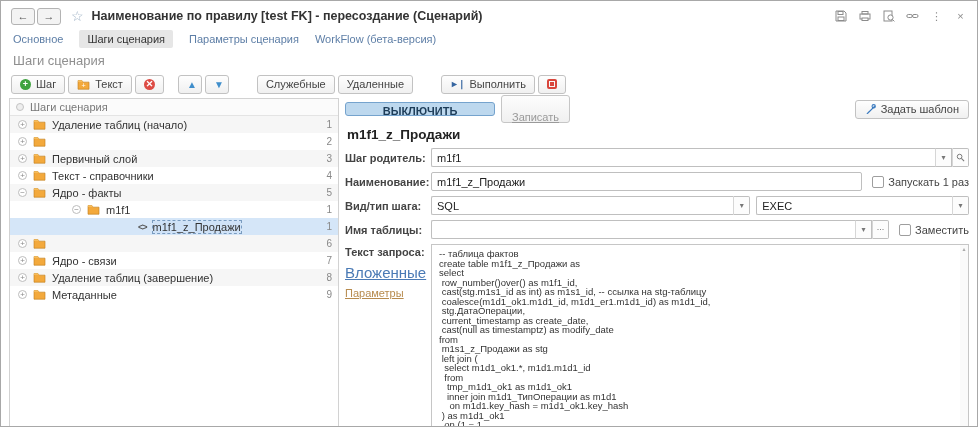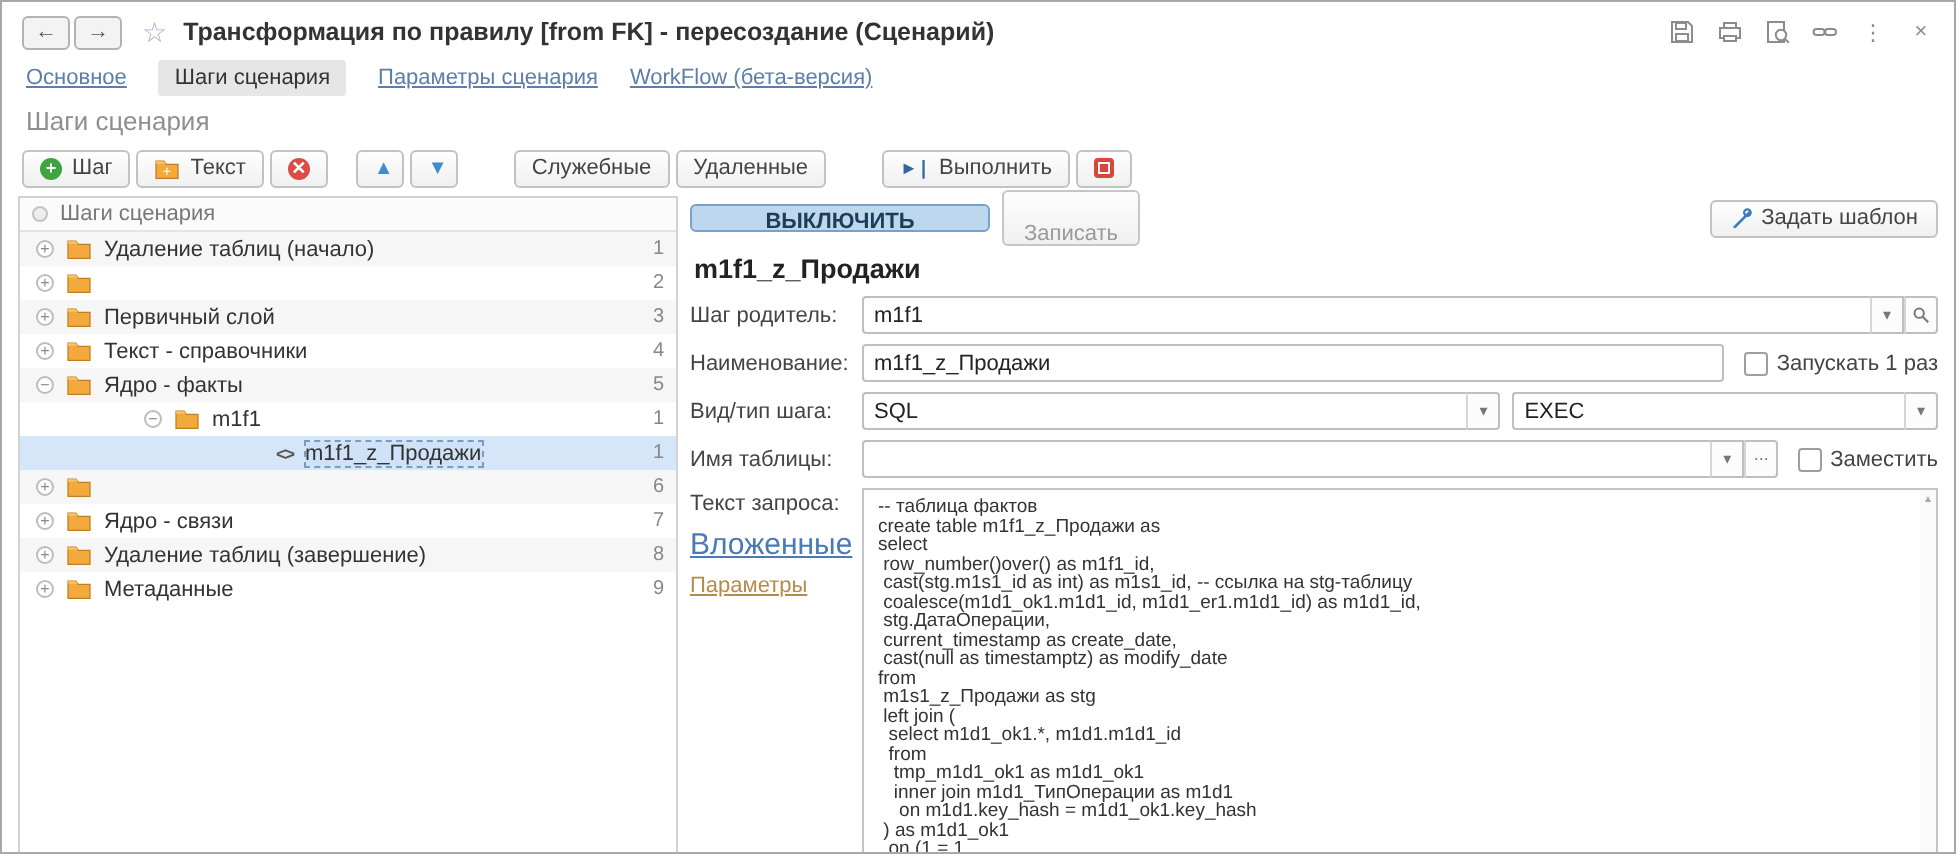--- a/index.html
+++ b/index.html
@@ -11,21 +11,21 @@
   .navbtns { display:flex; gap:2px; margin-right:10px; }
   .navbtn { width:24px; height:17px; border:1px solid #b3b3b3; border-radius:3px; background:#f3f3f3; color:#555; font-size:11px; line-height:14px; text-align:center; cursor:pointer; font-family:"Liberation Sans", sans-serif; }
   .star { color:#9fb2c6; font-size:14px; margin-right:8px; line-height:14px; }
   .wtitle { font-size:12.5px; font-weight:bold; color:#333; white-space:nowrap; }
   .winicons { margin-left:auto; display:flex; align-items:center; gap:11px; color:#8c8c8c; }
   .winicons span { display:inline-flex; align-items:center; justify-content:center; width:13px; height:13px; font-size:11px; cursor:pointer; }
   .winicons svg { display:block; }
 
   
   .tabs { display:flex; align-items:center; gap:16px; padding:4px 10px 2px 12px; height:22px; }
-  .tab-link { font-size:11px; color:#5d7ea6; text-decoration:underline; cursor:pointer; white-space:nowrap; }
+  .tab-link { font-size:11px; color:#5d7ea6; cursor:pointer; white-space:nowrap; }
   .tab-active { font-size:11px; color:#333; background:#e6e6e6; padding:3px 8px; border-radius:2px; white-space:nowrap; cursor:default; }
 
   
   .sectiontitle { font-size:13px; color:#8f8f8f; padding:4px 0 4px 12px; }
 
   
   .toolbar { display:flex; align-items:center; padding:2px 0 4px 10px; height:26px; }
   .tbtn { display:inline-flex; align-items:center; gap:5px; height:19px; padding:0 8px; border:1px solid #c2c2c2; border-radius:3px; background:linear-gradient(#fefefe,#f0f0f0); font-size:11px; color:#444; cursor:pointer; white-space:nowrap; }
   .tbtn + .tbtn { margin-left:3px; }
   .tgap-s { width:14px; } .tgap-m { width:28px; }
@@ -54,25 +54,25 @@
   .codeicon { font-size:9px; font-weight:bold; color:#555; letter-spacing:-1px; margin-right:6px; }
   .tlabel { white-space:nowrap; overflow:hidden; text-overflow:ellipsis; }
   .trow.selected .tlabel { outline:1px dashed #7a9cc0; background:#cfe2f7; }
   .tnum { margin-left:auto; padding-right:6px; color:#888; font-size:10px; }
   .lvl0 { padding-left:8px; } .lvl1 { padding-left:62px; } .lvl2 { padding-left:128px; }
 
   
   .editor { flex:1; display:flex; flex-direction:column; }
   .ebtnrow { display:flex; align-items:center; height:22px; margin-bottom:4px; }
   .btn-primary { width:150px; height:14px; background:#bdd8ee; border:1px solid #75a3cd; border-radius:3px; color:#1d3c58; font-weight:bold; font-size:11px; text-align:center; line-height:17px; cursor:pointer; }
-  .btn-plain { height:19px; margin-left:6px; padding:13px 10px; border:1px solid #c6c6c6; border-radius:3px; background:linear-gradient(#fdfdfd,#f0f0f0); color:#9a9a9a; font-size:11px; line-height:17px; cursor:pointer; }
+  .btn-plain { height:19px; margin-left:6px; padding:13px 10px; border:1px solid #c6c6c6; border-radius:3px; background:linear-gradient(#fdfdfd,#f0f0f0); color:#9a9a9a; font-size:11px; line-height:17px; cursor:pointer;text-decoration:underline; }
   .btn-template { margin-left:auto; display:inline-flex; align-items:center; gap:5px; height:19px; padding:5px 9px; border:1px solid #c2c2c2; border-radius:3px; background:linear-gradient(#fefefe,#f0f0f0); color:#444; font-size:11px; cursor:pointer; }
   .steptitle { font-size:13.5px; font-weight:bold; color:#222; margin:3px 0 6px 2px; }
   .frow { display:flex; align-items:center; margin-bottom:5px; height:20px; }
-  .flabel { width:86px; min-width:86px; font-size:11px; color:#444; }
+  .flabel { width:86px; min-width:86px; font-size:11px; color:#444;font-weight:bold; }
   .inputwrap { display:flex; flex:1; height:19px; }
   .tinput { flex:1; height:19px; border:1px solid #bfbfbf; border-right:none; border-radius:2px 0 0 2px; padding:0 5px; font-size:11px; color:#222; font-family:"Liberation Sans", sans-serif; background:#fff; }
   .tinput.solo { border-right:1px solid #bfbfbf; border-radius:2px; }
   .combo-btn { width:17px; height:19px; border:1px solid #bfbfbf; border-left:1px solid #d6d6d6; background:#fcfcfc; color:#777; font-size:8px; text-align:center; line-height:17px; cursor:pointer; }
   .combo-btn.last { border-radius:0 2px 2px 0; }
   .combo-btn + .combo-btn { border-left:1px solid #d6d6d6; }
   .checkcol { display:flex; align-items:center; gap:4px; margin-left:10px; white-space:nowrap; }
   .checkbox { width:12px; height:12px; border:1px solid #9e9e9e; border-radius:2px; background:#fff; cursor:pointer; }
   .checklabel { font-size:11px; color:#444; }
   .selgap { width:6px; }
@@ -88,21 +88,21 @@
 <body>
 
 <div class="frame">
 
   <div class="titlebar">
     <div class="navbtns">
       <button class="navbtn">←</button>
       <button class="navbtn">→</button>
     </div>
     <span class="star">☆</span>
-    <span class="wtitle">Трансформация по правилу [from FK] - пересоздание (Сценарий)</span>
+    <span class="wtitle">Наименование по правилу [test FK] - пересоздание (Сценарий)</span>
     <div class="winicons">
       <span>
         <svg width="12" height="12" viewBox="0 0 12 12">
             <path d="M1 1h8l2 2v8H1z" fill="none" stroke="#8c8c8c"></path>
             <rect x="3" y="1.5" width="5" height="3" fill="none" stroke="#8c8c8c"></rect>
             <rect x="3" y="7" width="6" height="3.5" fill="none" stroke="#8c8c8c"></rect>
           </svg>
       </span>
       <span>
         <svg width="12" height="12" viewBox="0 0 12 12">

